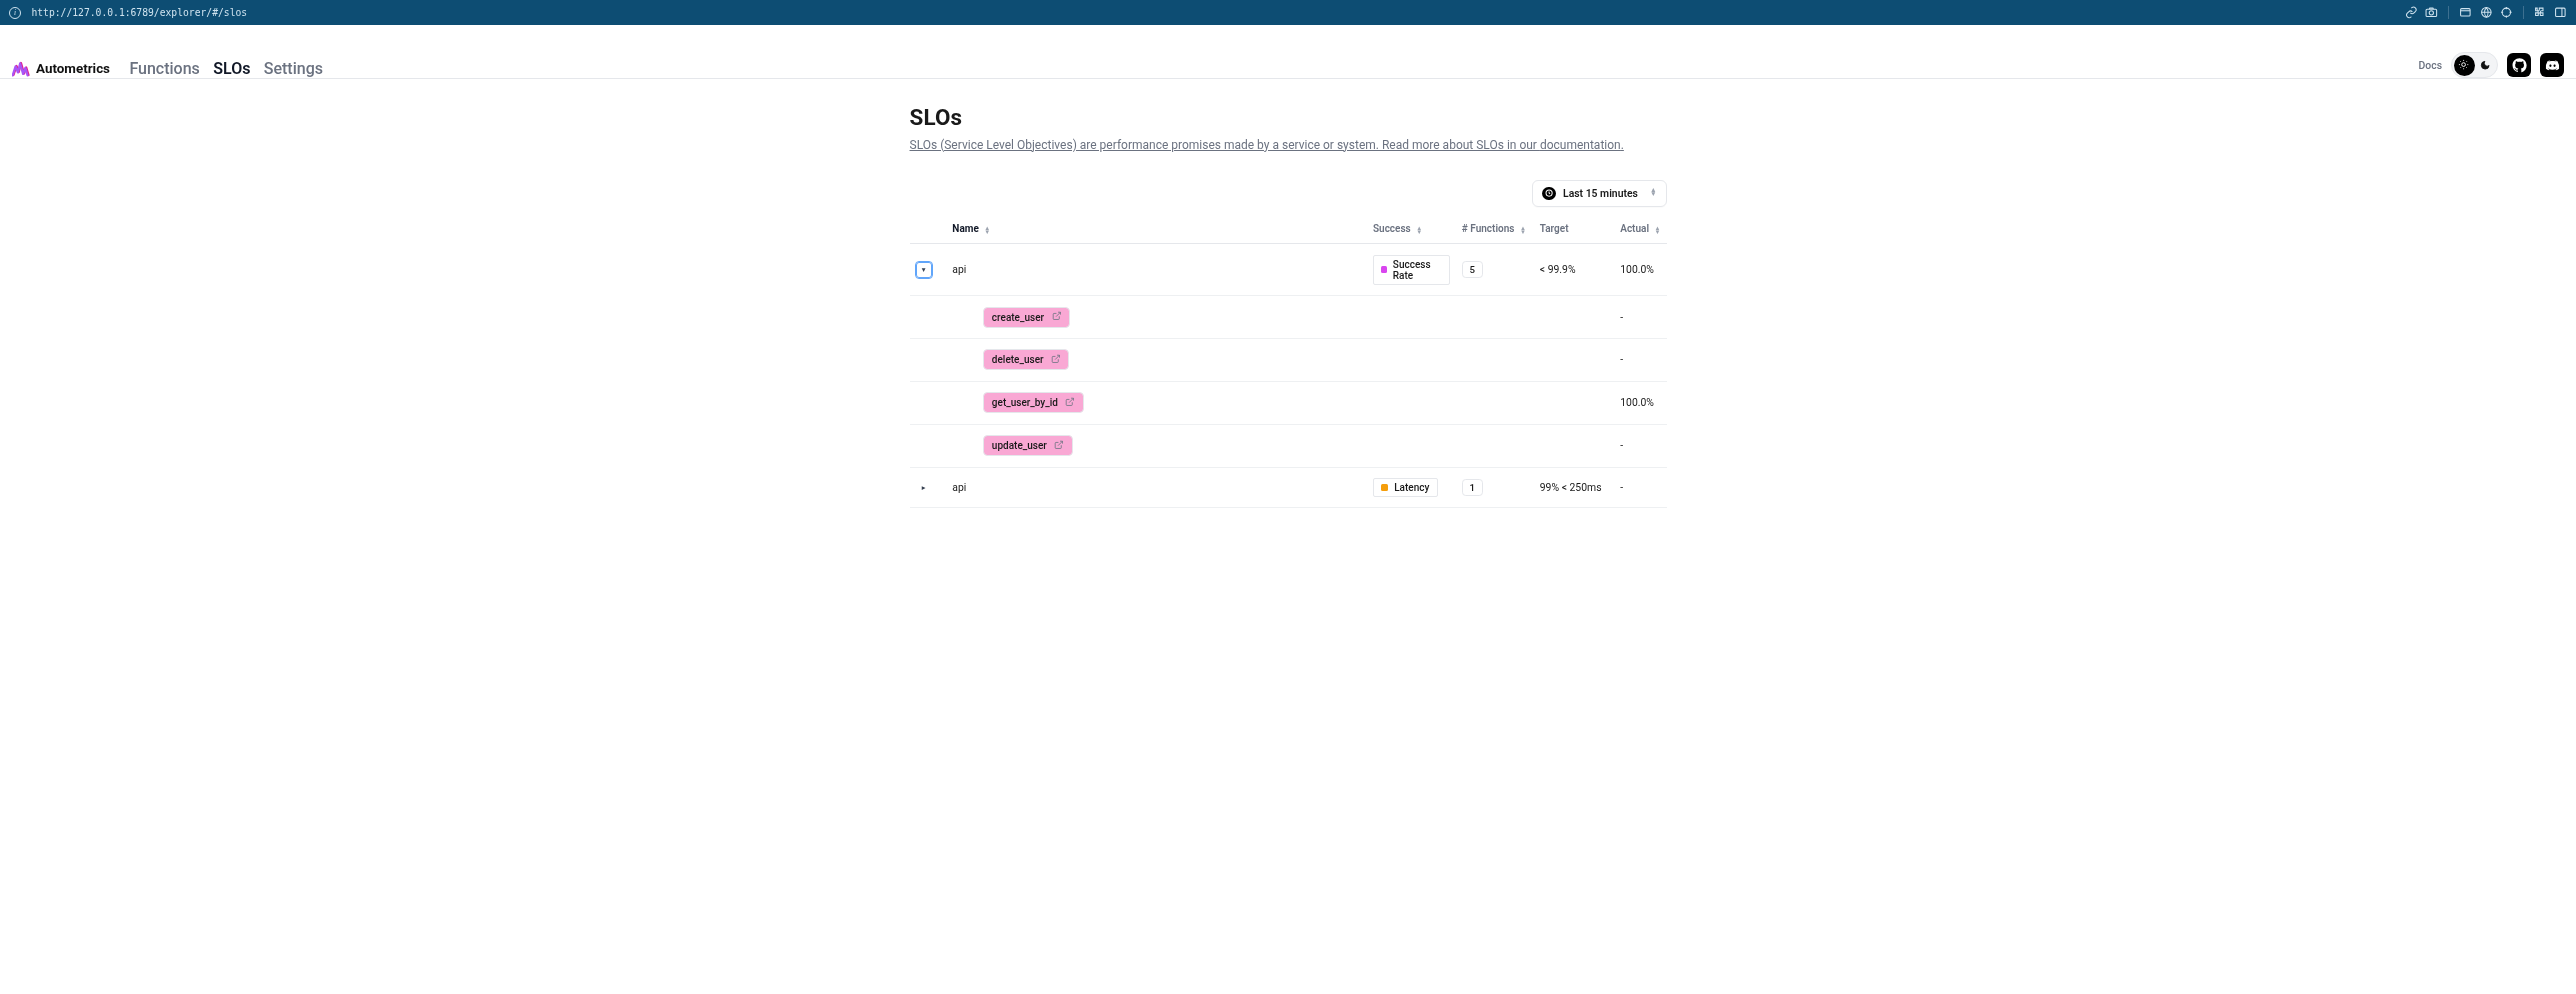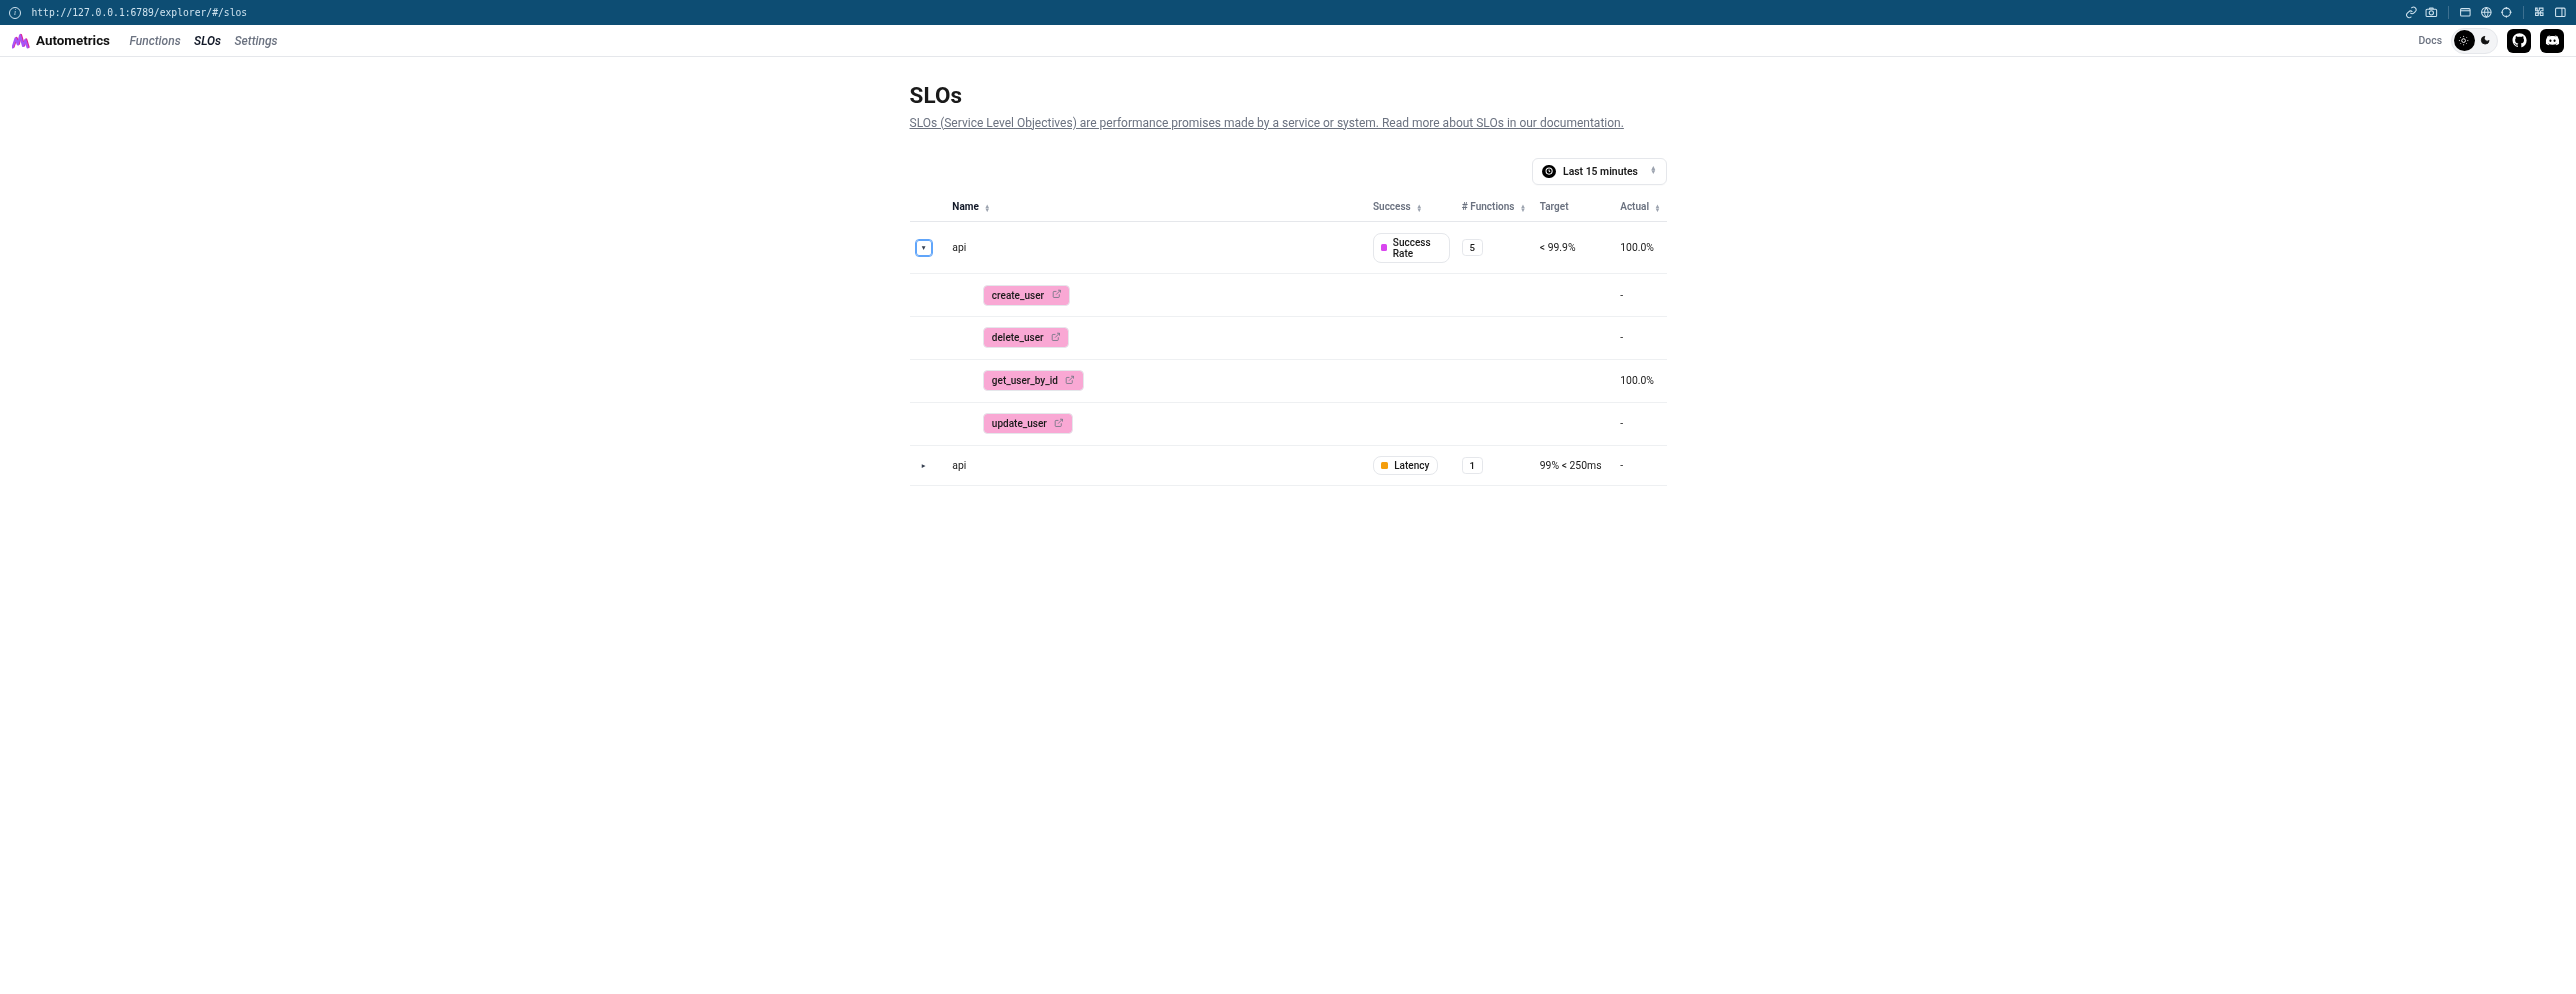--- a/index.html
+++ b/index.html
@@ -32,34 +32,34 @@
       justify-content: center;
       font-size: 7.5px;
       font-style: italic;
       font-family: Georgia, serif;
     }
     .browser-bar svg { display: block; }
     .vr { width: 0.7px; height: 13.4px; background: #3d7090; margin: 0 3px; }
 
     
     .app-header {
-      height: 32px;
+      height: 54px;
       border-bottom: 0.7px solid #e5e7eb;
       display: flex;
-      align-items: center;
+      align-items: flex-end;
       padding: 0 12px;
       justify-content: space-between;
     }
     .app-header .left { display: flex; align-items: center; gap: 19.4px; }
     .brand { display: flex; align-items: center; gap: 6px; font-weight: 700; font-size: 13.4px; color: #111; }
     .brand-logo {
       width: 18px; height: 18px;
     }
     .nav { display: flex; gap: 13.4px; }
-    .nav a { color: #6b7280; text-decoration: none; font-size: 12px; font-weight: 500; cursor: pointer; font-style: italic; }
+    .nav a { color: #6b7280; text-decoration: none; font-size: 16px; font-weight: 500; cursor: pointer; }
     .nav a.active { color: #111827; font-weight: 600; }
     .app-header .right { display: flex; align-items: center; gap: 9px; }
     .docs-link { color: #6b7280; font-weight: 500; cursor: pointer; }
     .theme-toggle {
       display: inline-flex; align-items: center;
       background: #f3f4f6; border-radius: 13.4px; padding: 1.5px; gap: 0;
       border: 0.7px solid #e5e7eb;
     }
     .theme-toggle .opt {
       width: 21px; height: 21px; border-radius: 50%;
@@ -120,21 +120,21 @@
     }
     .toggle-btn.focused { outline: 1.5px solid #60a5fa; outline-offset: 0px; border-color: #60a5fa; }
     .toggle-plain {
       width: 16.4px; height: 16.4px;
       display: inline-flex; align-items: center; justify-content: center;
       font-size: 7.5px; cursor: pointer; color: #374151;
     }
 
     .metric-badge {
       display: inline-flex; align-items: center; gap: 6px;
-      border: 0.7px solid #e5e7eb; border-radius: 8px; padding: 3px 7.5px;
+      border: 0.7px solid #e5e7eb; border-radius: 2px; padding: 3px 7.5px;
       font-size: 10px; font-weight: 500; background: #fff;
     }
     .swatch { width: 6.7px; height: 6.7px; border-radius: 1.5px; display: inline-block; }
 
     .count-badge {
       display: inline-block; border: 0.7px solid #e5e7eb; border-radius: 3.7px;
       padding: 2.2px 6.7px; font-size: 9.7px; font-weight: 500; background: #fff;
     }
 
     .fn-chip {

